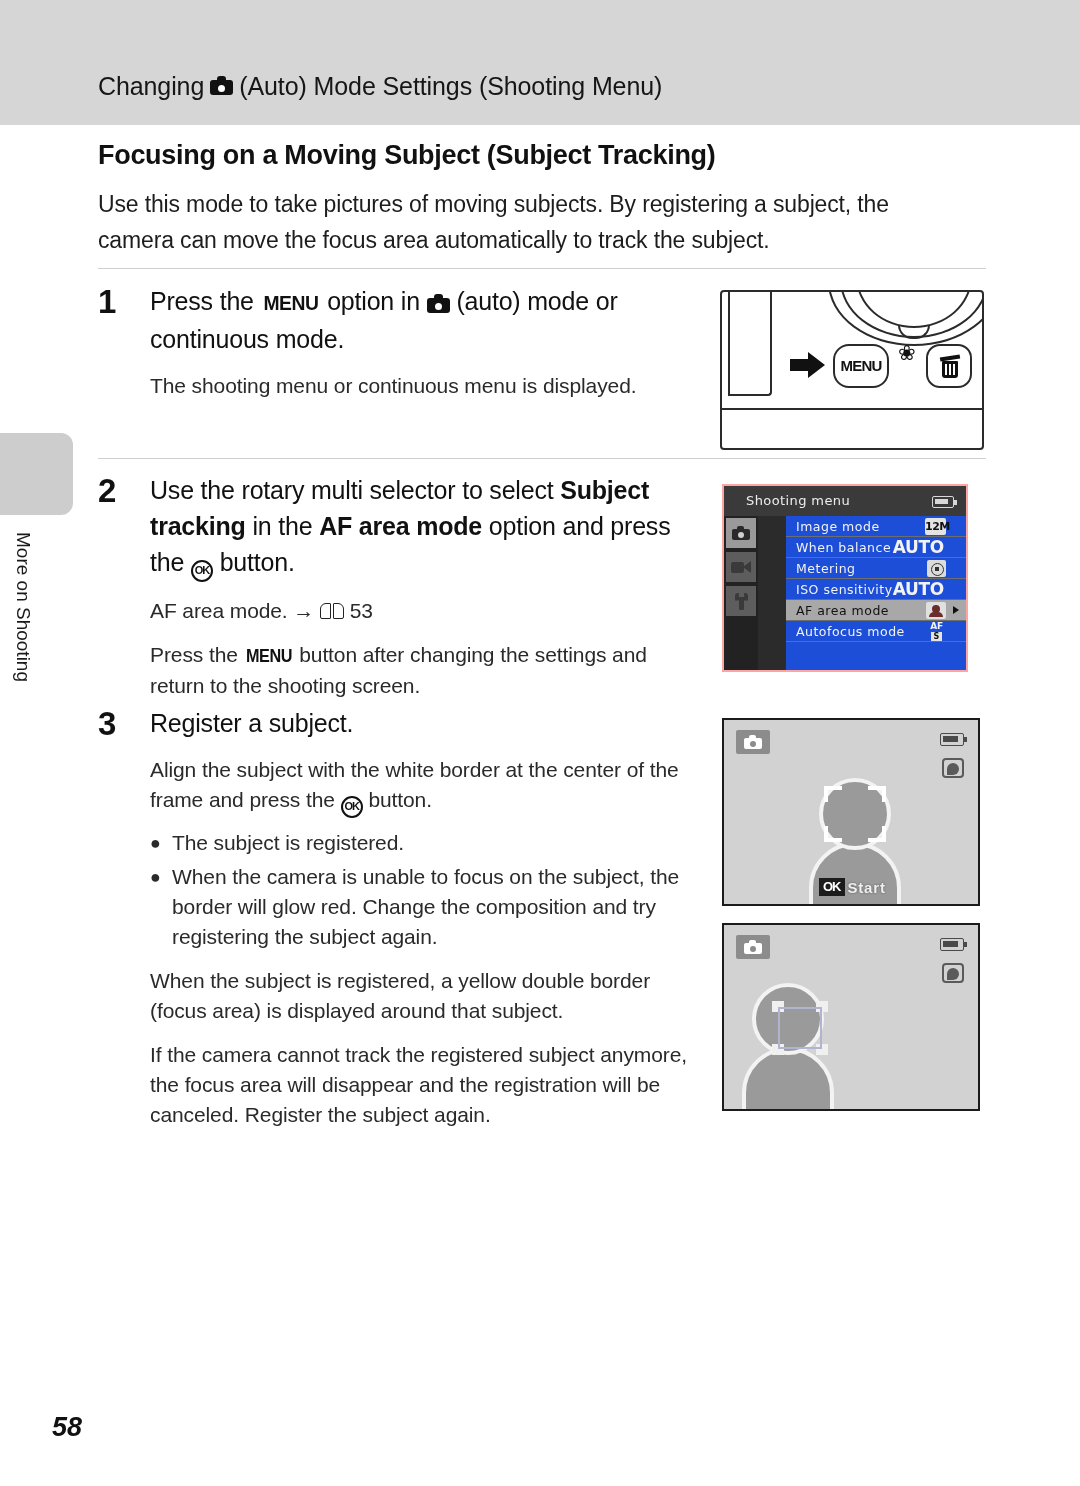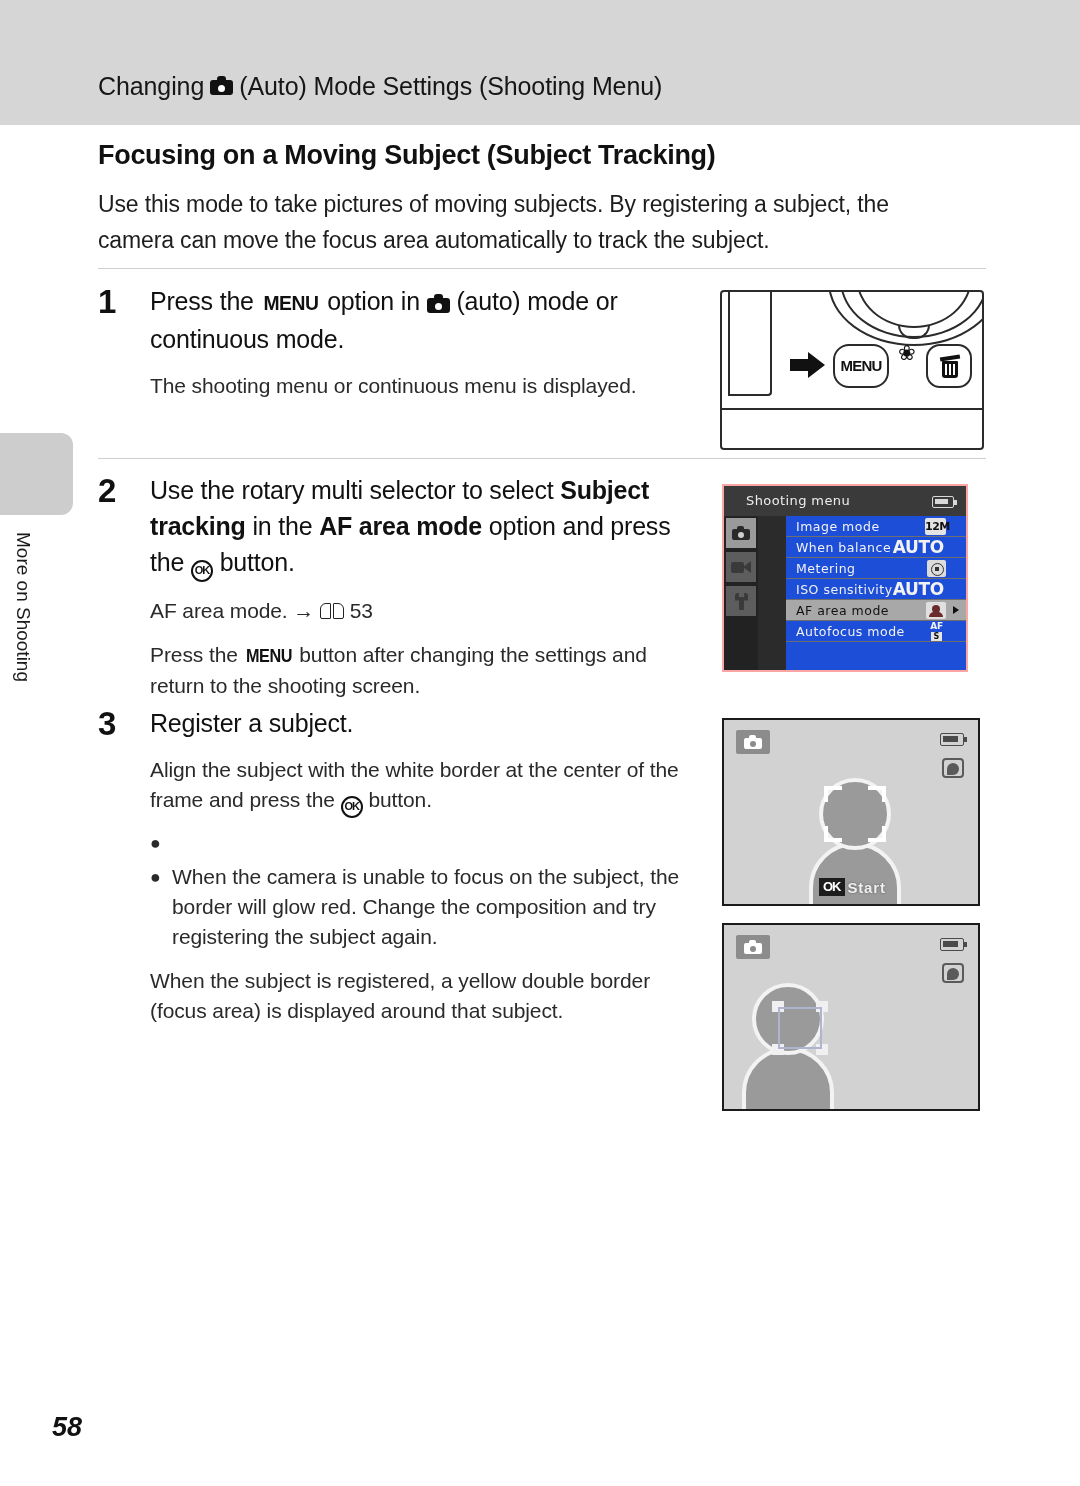--- a/index.html
+++ b/index.html
@@ -538,27 +538,29 @@
     <div class="step-body">
       <div class="step-head">Register a subject.</div>
       <div class="step-p">
         <span>Align the subject with the white border at the center of the frame and press the</span>
         <span class="ok-glyph">OK</span>
         <span>button.</span>
       </div>
       <div class="bullet-list">
         <div class="bullet-row">
           <span class="dot">●</span>
+          <span>The subject is registered.</span>
         </div>
         <div class="bullet-row">
           <span class="dot">●</span>
           <span>When the camera is unable to focus on the subject, the border will glow red. Change the composition and try registering the subject again.</span>
         </div>
       </div>
       <div class="step-p">When the subject is registered, a yellow double border (focus area) is displayed around that subject.</div>
+      <div class="step-p">If the camera cannot track the registered subject anymore, the focus area will disappear and the registration will be canceled. Register the subject again.</div>
     </div>
   </div>
 
   <div class="fig-camera">
     <div class="dial-outer"></div>
     <div class="dial-mid"></div>
     <div class="dial-in"></div>
     <div class="dial-notch"></div>
     <div class="lcd-edge"></div>
     <div class="band"></div>

